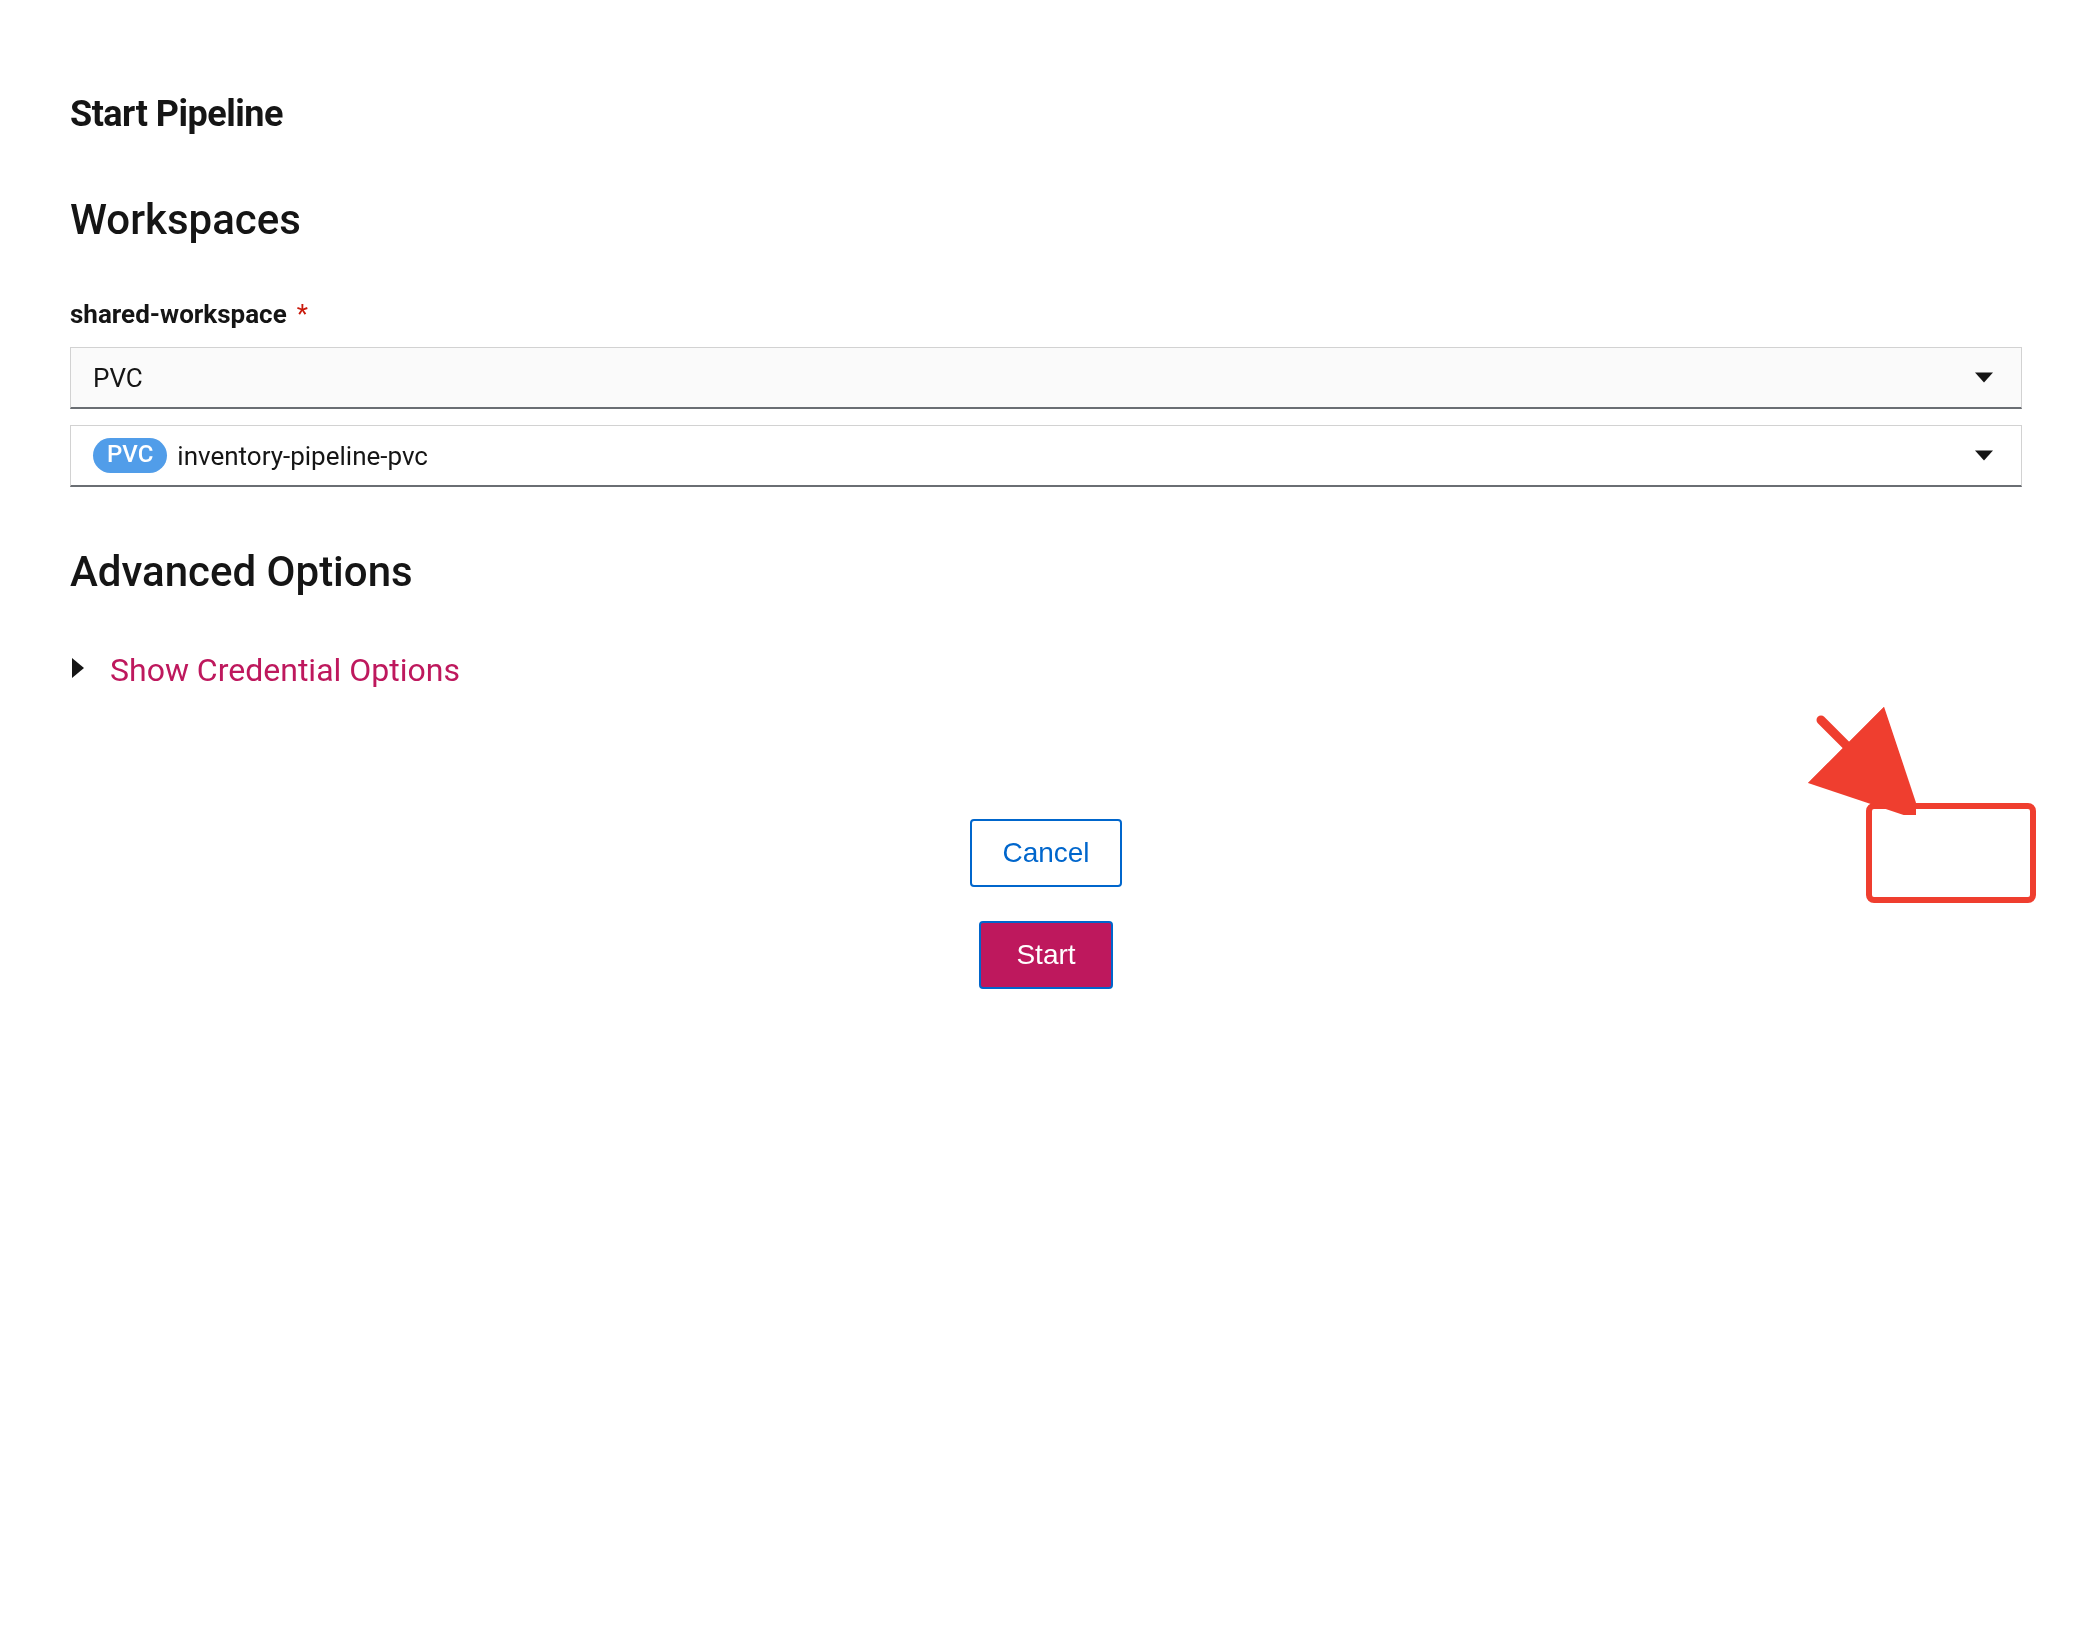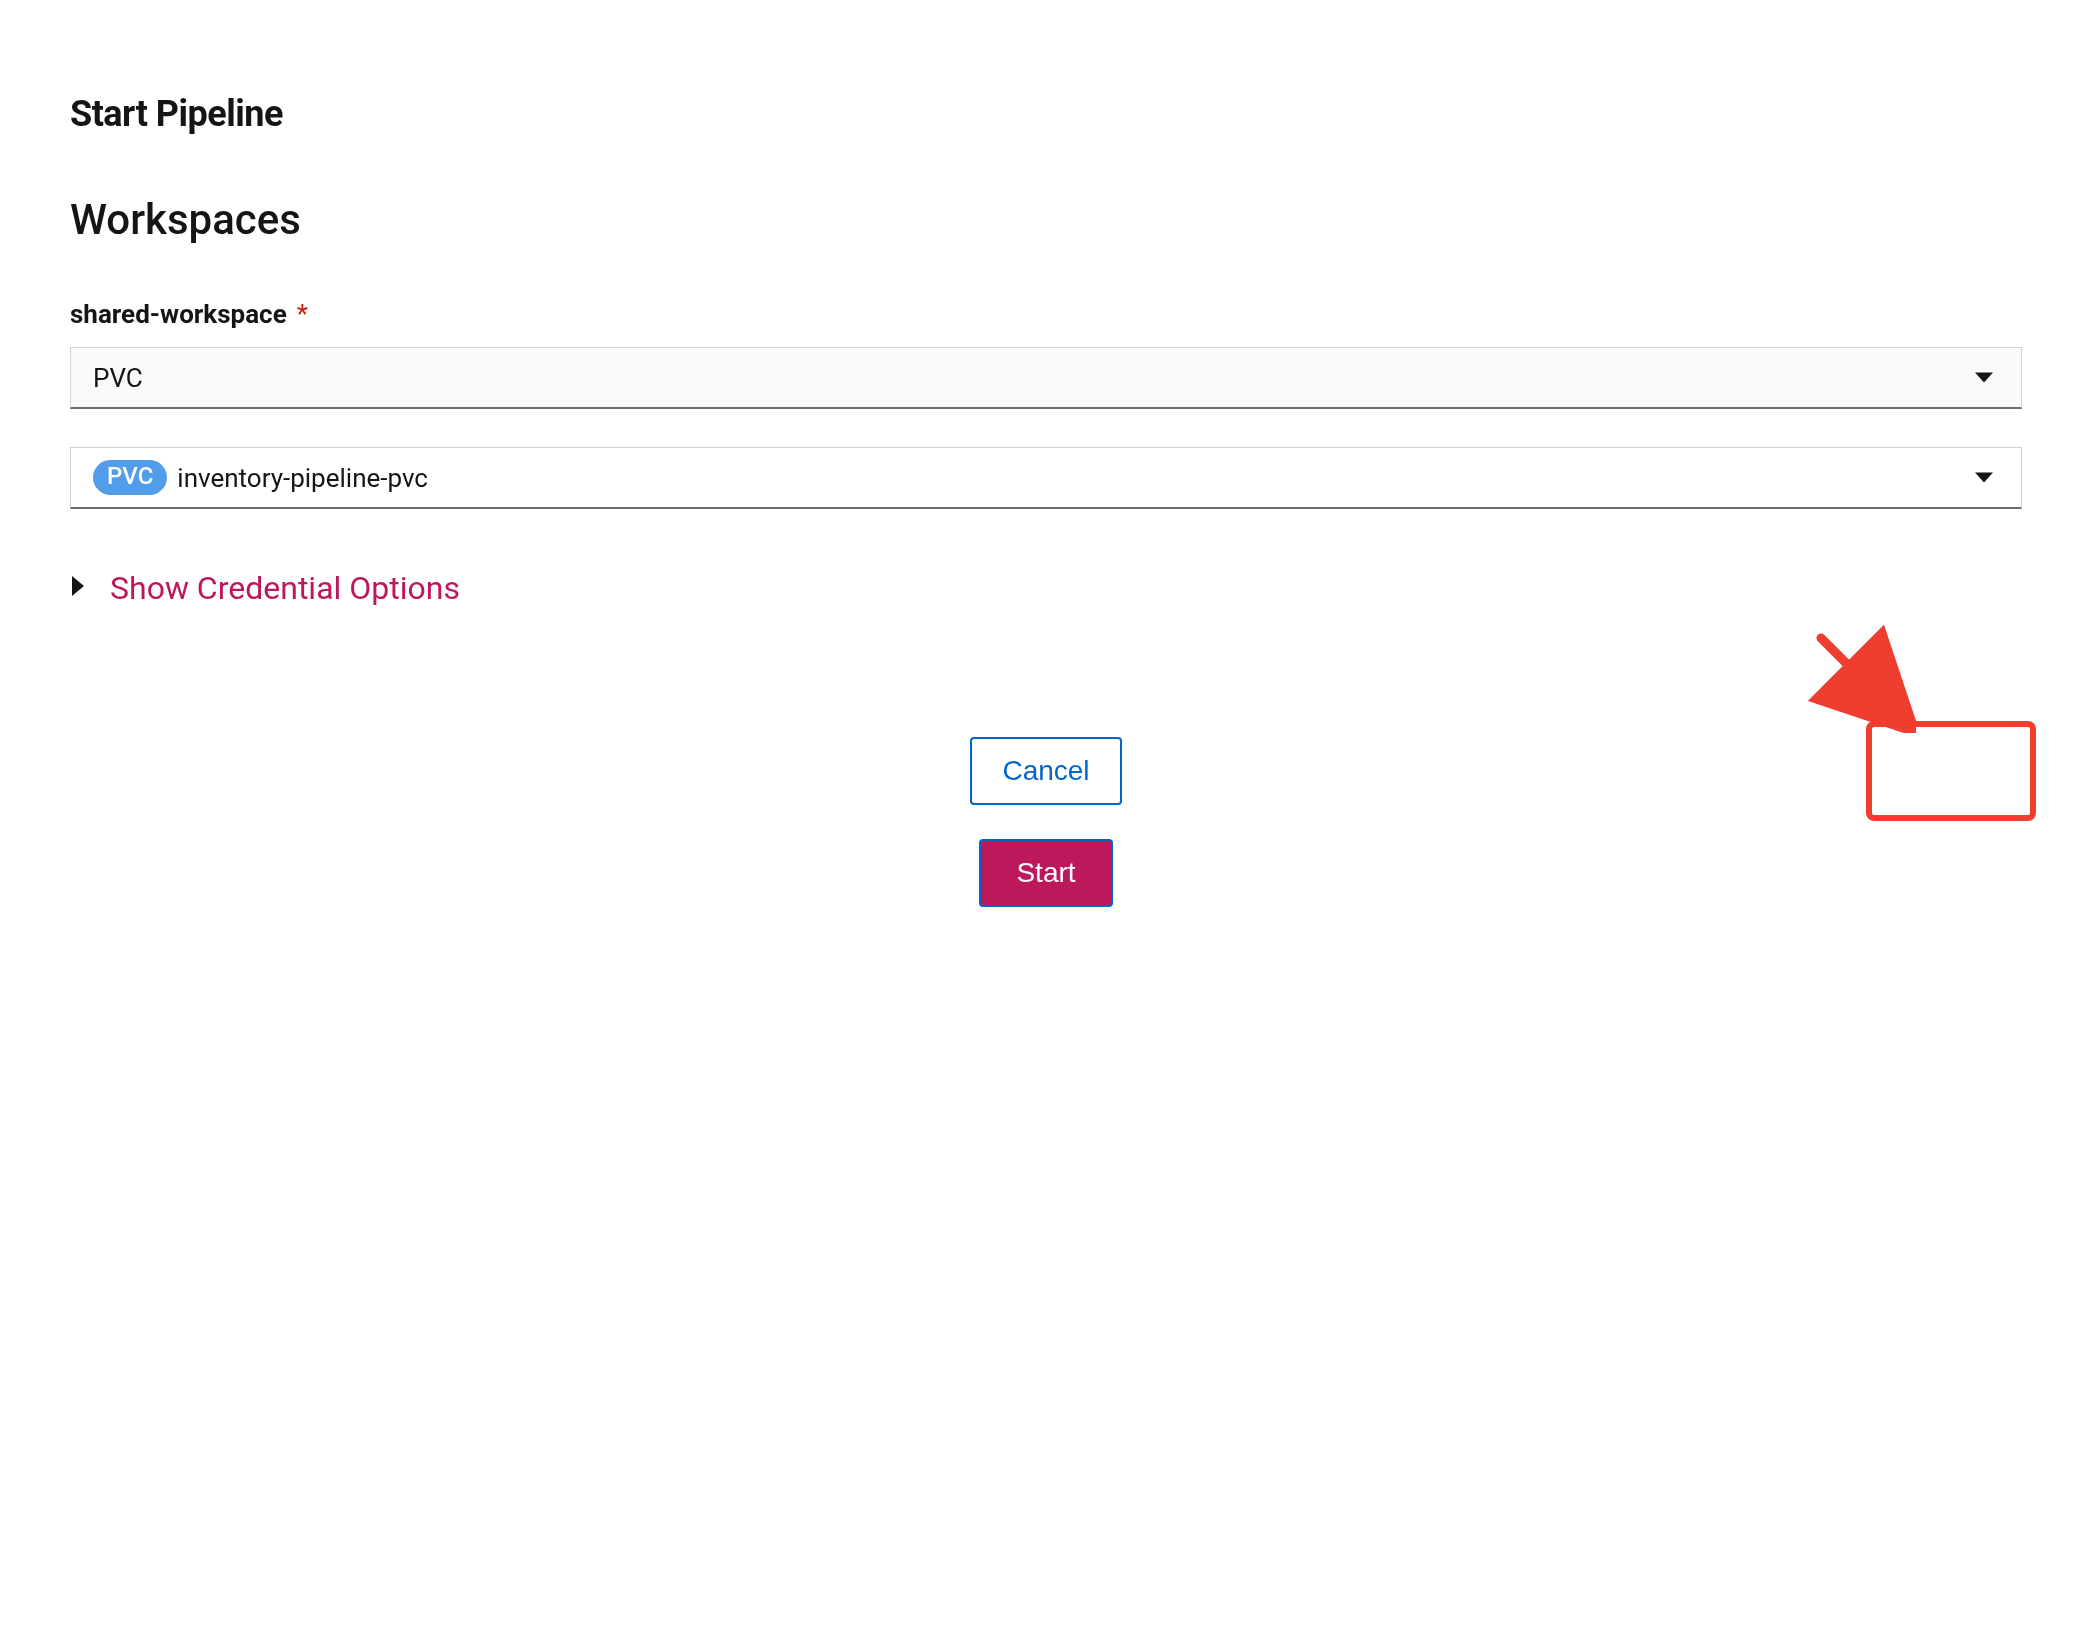--- a/index.html
+++ b/index.html
@@ -32,21 +32,21 @@
       display: flex;
       align-items: flex-start;
       gap: 10px;
     }
     .required-asterisk {
       color: #c9190b;
       font-weight: 400;
     }
     .select-wrapper {
       position: relative;
-      margin-bottom: 38px;
+      margin-bottom: 16px;
     }
     .select {
       width: 100%;
       height: 62px;
       border: 1px solid #d2d2d2;
       border-bottom: 2px solid #6a6e73;
       background: #fafafa;
       padding: 0 58px 0 22px;
       font-size: 26px;
       display: flex;
@@ -172,20 +172,21 @@
     <span class="select-text">inventory-pipeline-pvc</span>
   </div>
   <span class="caret">
     <svg width="20" height="12" viewBox="0 0 20 12">
         <path d="M1 1 L10 11 L19 1 Z" fill="#151515"></path>
       </svg>
   </span>
 </div>
 
 <div class="advanced-section">
+  <h2 class="section-title">Advanced Options</h2>
 
   <div class="expand-row">
     <span class="expand-chevron">
       <svg width="16" height="24" viewBox="0 0 16 24">
           <path d="M2 2 L14 12 L2 22 Z" fill="#151515"></path>
         </svg>
     </span>
     <span class="expand-link">Show Credential Options</span>
   </div>
 </div>

